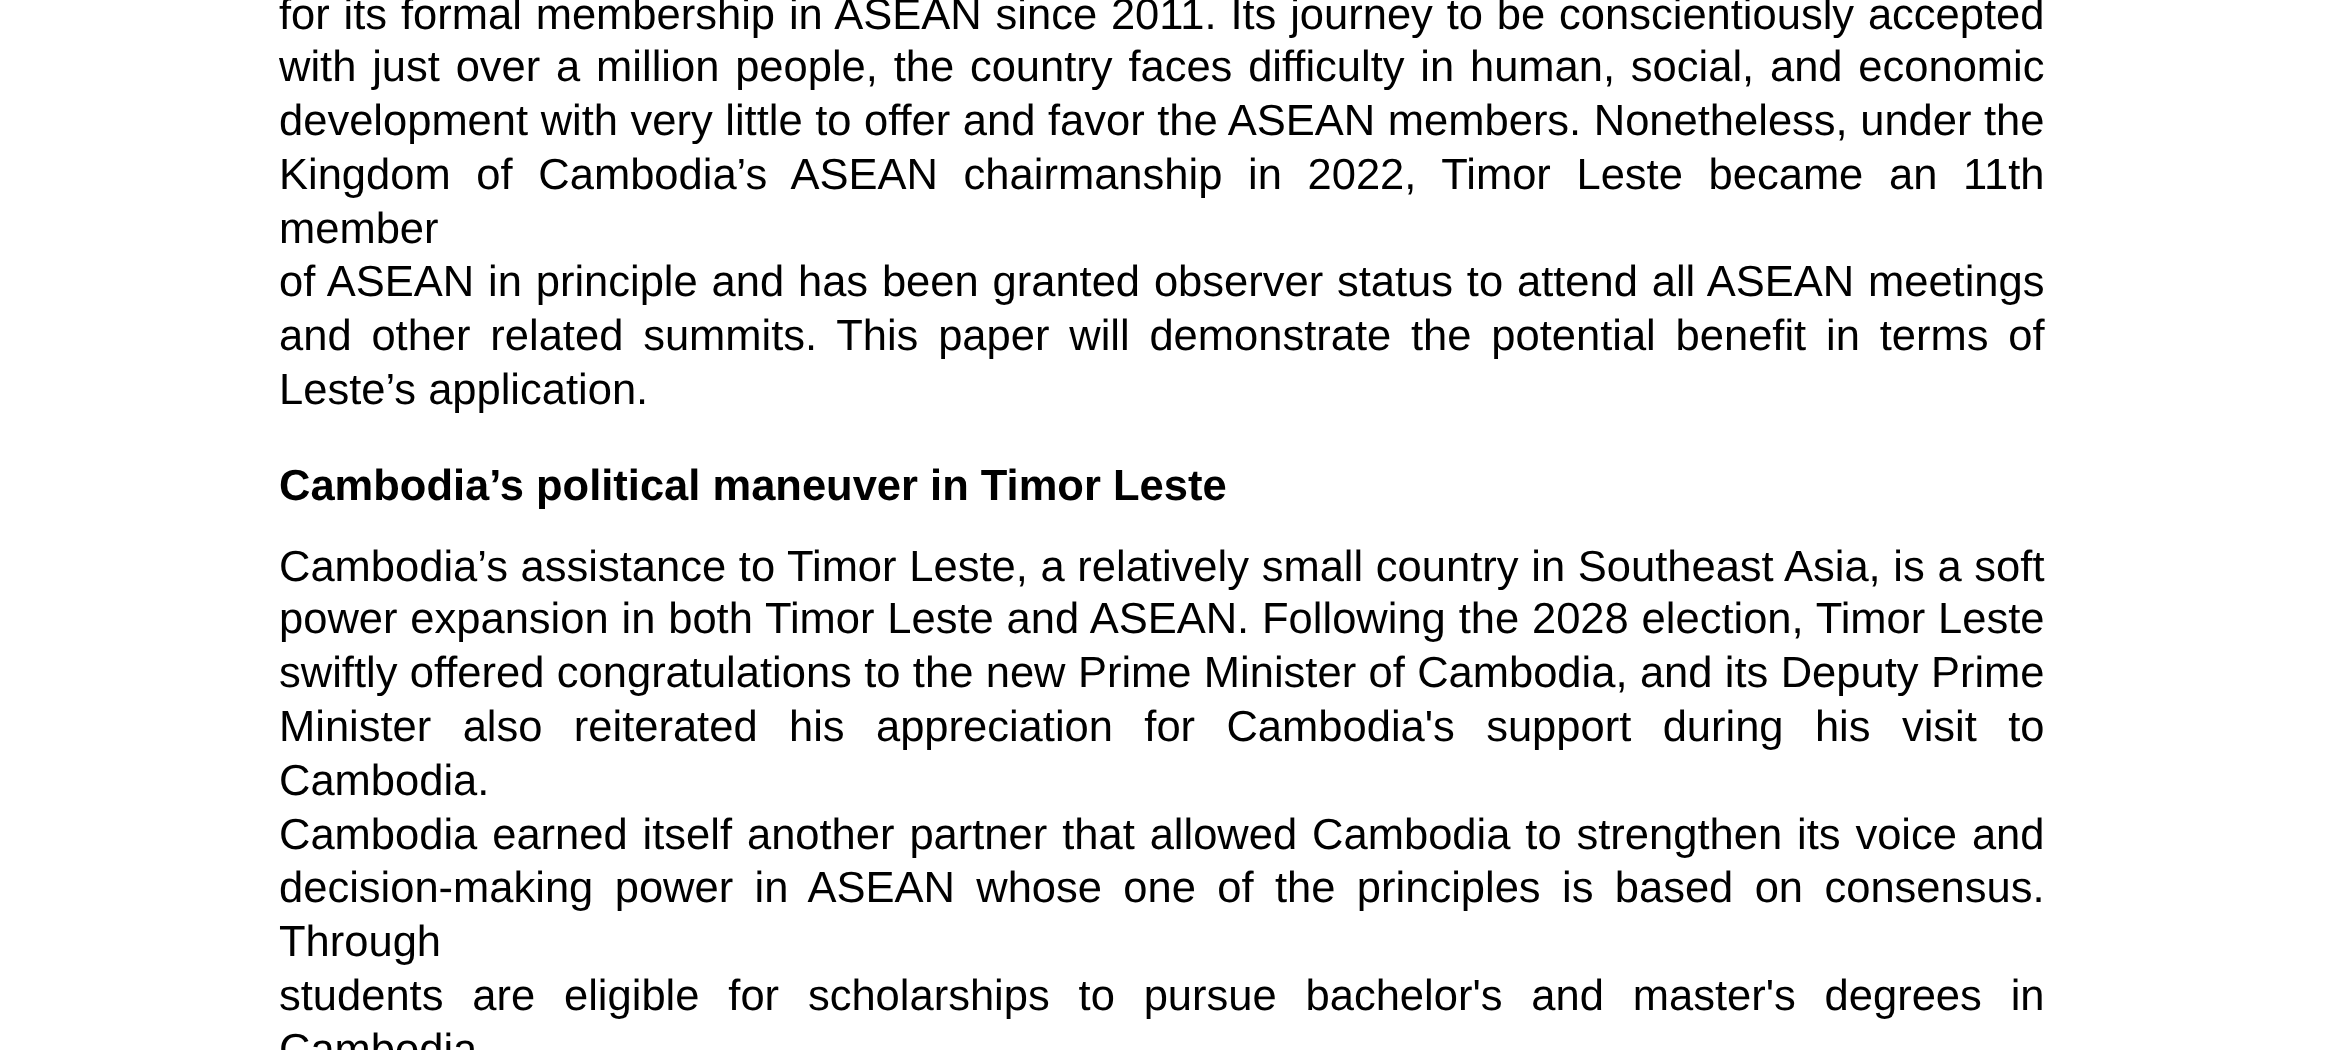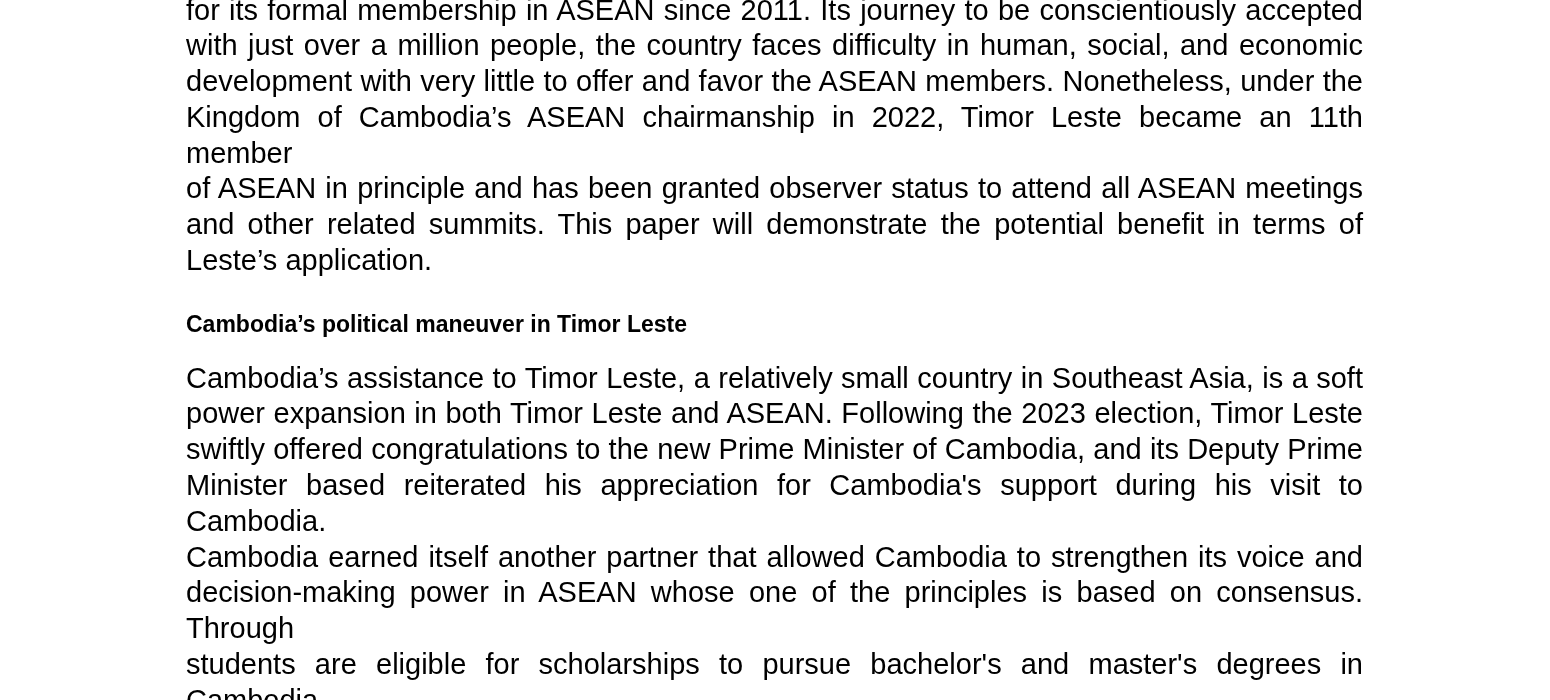--- a/index.html
+++ b/index.html
@@ -35,21 +35,21 @@
     text-align: justify;
     text-align-last: justify;
     white-space: normal;
   }
   .line.flush {
     text-align-last: left;
   }
   .heading {
     margin: 28px 0 0 0;
     padding: 0;
-    font-size: 23px;
+    font-size: 29px;
     line-height: 35.8px;
     font-weight: bold;
     text-align: left;
   }
   .para-2 {
     margin-top: 18px;
   }
 </style>
 </head>
 <body>
@@ -64,22 +64,22 @@
       <span class="line">Kingdom of Cambodia’s ASEAN chairmanship in 2022, Timor Leste became an 11th member</span>
       <span class="line">of ASEAN in principle and has been granted observer status to attend all ASEAN meetings</span>
       <span class="line">and other related summits. This paper will demonstrate the potential benefit in terms of</span>
       <span class="line flush">Leste’s application.</span>
     </p>
 
     <h2 class="heading">Cambodia’s political maneuver in Timor Leste</h2>
 
     <p class="para para-2">
       <span class="line">Cambodia’s assistance to Timor Leste, a relatively small country in Southeast Asia, is a soft</span>
-      <span class="line">power expansion in both Timor Leste and ASEAN. Following the 2023 election, Timor Leste</span>
+      <span class="line">power expansion in both Timor Leste and ASEAN. Following the 2028 election, Timor Leste</span>
       <span class="line">swiftly offered congratulations to the new Prime Minister of Cambodia, and its Deputy Prime</span>
-      <span class="line">Minister based reiterated his appreciation for Cambodia's support during his visit to Cambodia.</span>
+      <span class="line">Minister also reiterated his appreciation for Cambodia's support during his visit to Cambodia.</span>
       <span class="line">Cambodia earned itself another partner that allowed Cambodia to strengthen its voice and</span>
       <span class="line">decision-making power in ASEAN whose one of the principles is based on consensus. Through</span>
       <span class="line">students are eligible for scholarships to pursue bachelor's and master's degrees in Cambodia.</span>
     </p>
 
   </div>
 </div>
 
 </body></html>

